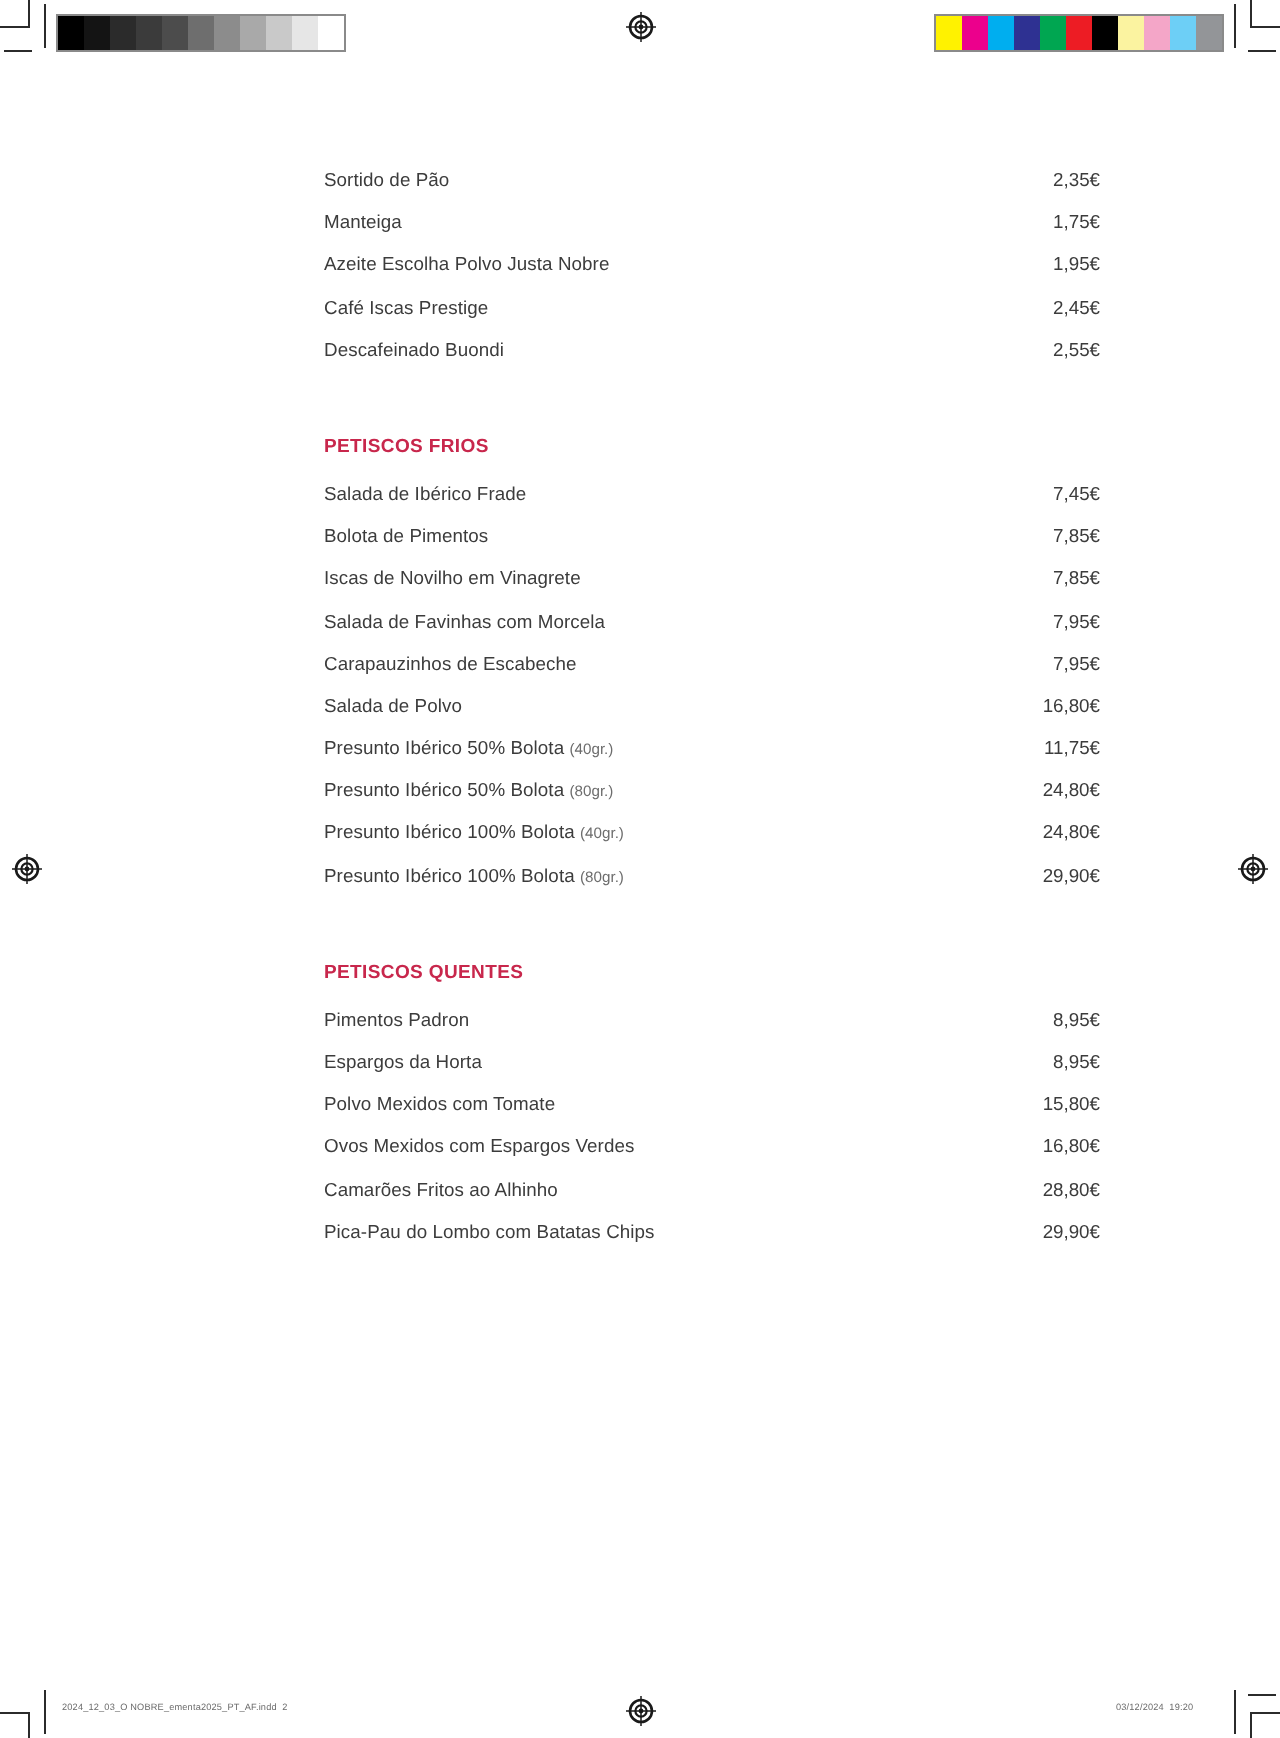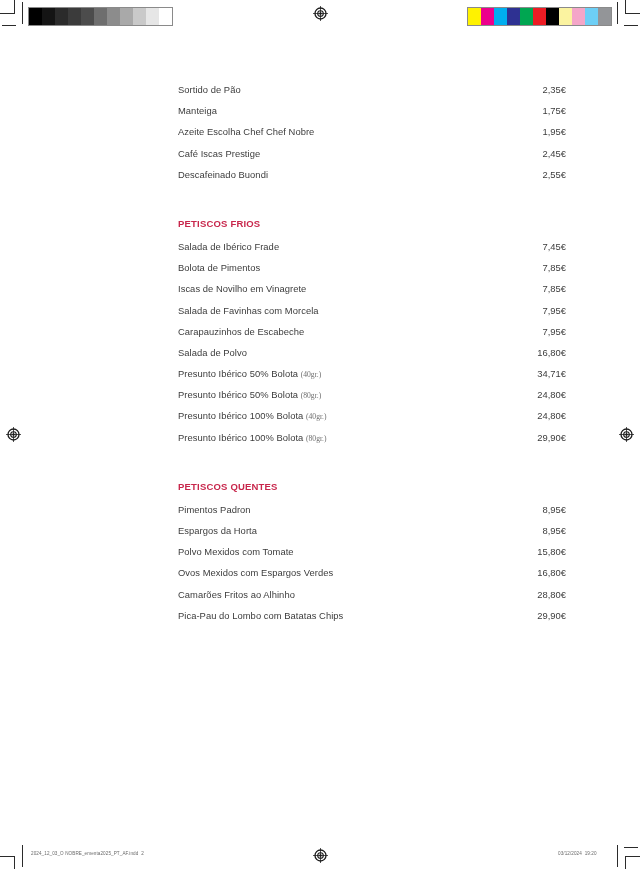--- a/index.html
+++ b/index.html
@@ -46,21 +46,21 @@
   
   .reg {
     position: absolute;
     width: 15px; height: 15px;
   }
   .reg svg { display: block; width: 15px; height: 15px; }
 
   
   .menu {
     position: absolute;
-    left: 178px;
+    left: 162px;
     top: 84px;
     width: 388px;
   }
 
   .section { margin: 0; }
   .section + .section { margin-top: 28px; }
 
   .section-title {
     color: #C8274C;
     font-size: 9.5px;
@@ -78,21 +78,21 @@
   }
   .row .name {
     font-size: 9.4px;
     color: #3c3c3c;
     letter-spacing: 0.005em;
     white-space: nowrap;
   }
   .row .name .qty {
     font-size: 7.6px;
     color: #6d6d6d;
-    font-family: Liberation Serif, serif;
+    font-family: Liberation Sans, sans-serif;
     letter-spacing: 0;
   }
   .row .price {
     font-size: 9.4px;
     color: #3c3c3c;
     white-space: nowrap;
     text-align: left;
   }
 
   
@@ -200,21 +200,21 @@
     <div class="section">
       <div class="row">
         <div class="name"><span>Sortido de Pão</span></div>
         <div class="price">2,35€</div>
       </div>
       <div class="row">
         <div class="name"><span>Manteiga</span></div>
         <div class="price">1,75€</div>
       </div>
       <div class="row">
-        <div class="name"><span>Azeite Escolha Chef Chef Nobre</span></div>
+        <div class="name"><span>Azeite Escolha Polvo Justa Nobre</span></div>
         <div class="price">1,95€</div>
       </div>
       <div class="row">
         <div class="name"><span>Café Iscas Prestige</span></div>
         <div class="price">2,45€</div>
       </div>
       <div class="row">
         <div class="name"><span>Descafeinado Buondi</span></div>
         <div class="price">2,55€</div>
       </div>
@@ -240,21 +240,21 @@
       <div class="row">
         <div class="name"><span>Carapauzinhos de Escabeche</span></div>
         <div class="price">7,95€</div>
       </div>
       <div class="row">
         <div class="name"><span>Salada de Polvo</span></div>
         <div class="price">16,80€</div>
       </div>
       <div class="row">
         <div class="name"><span>Presunto Ibérico 50% Bolota</span> <span class="qty">(40gr.)</span></div>
-        <div class="price">34,71€</div>
+        <div class="price">11,75€</div>
       </div>
       <div class="row">
         <div class="name"><span>Presunto Ibérico 50% Bolota</span> <span class="qty">(80gr.)</span></div>
         <div class="price">24,80€</div>
       </div>
       <div class="row">
         <div class="name"><span>Presunto Ibérico 100% Bolota</span> <span class="qty">(40gr.)</span></div>
         <div class="price">24,80€</div>
       </div>
       <div class="row">

